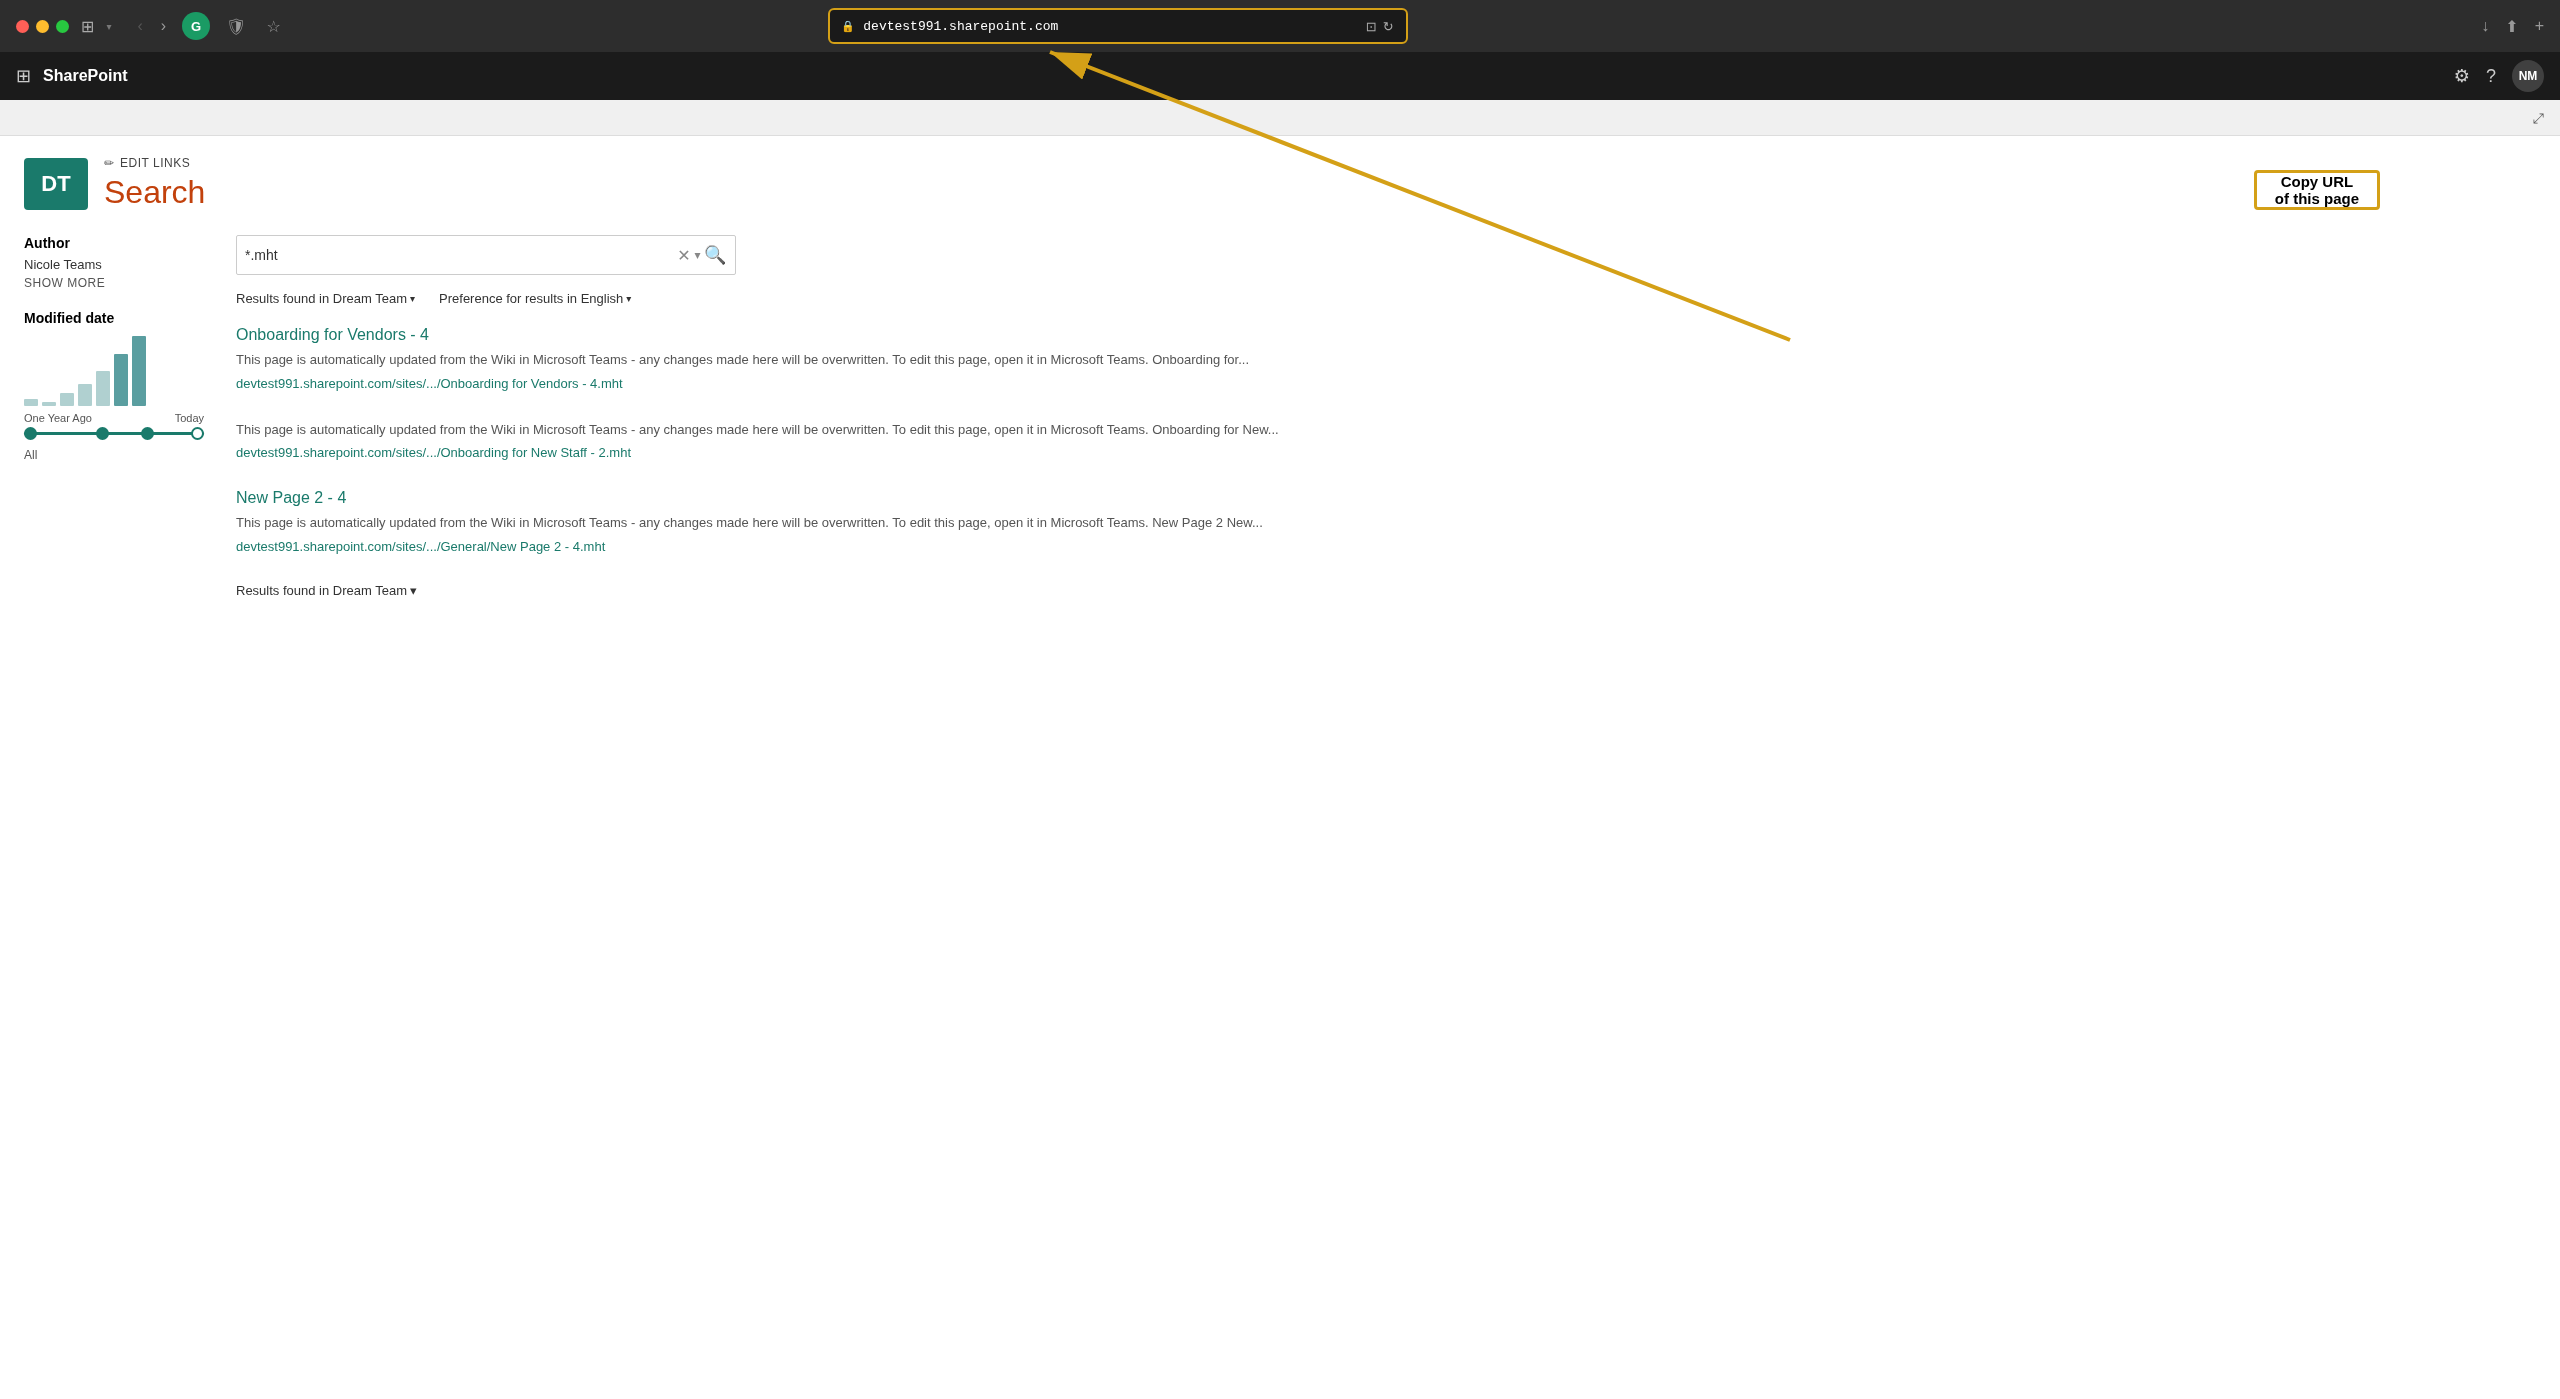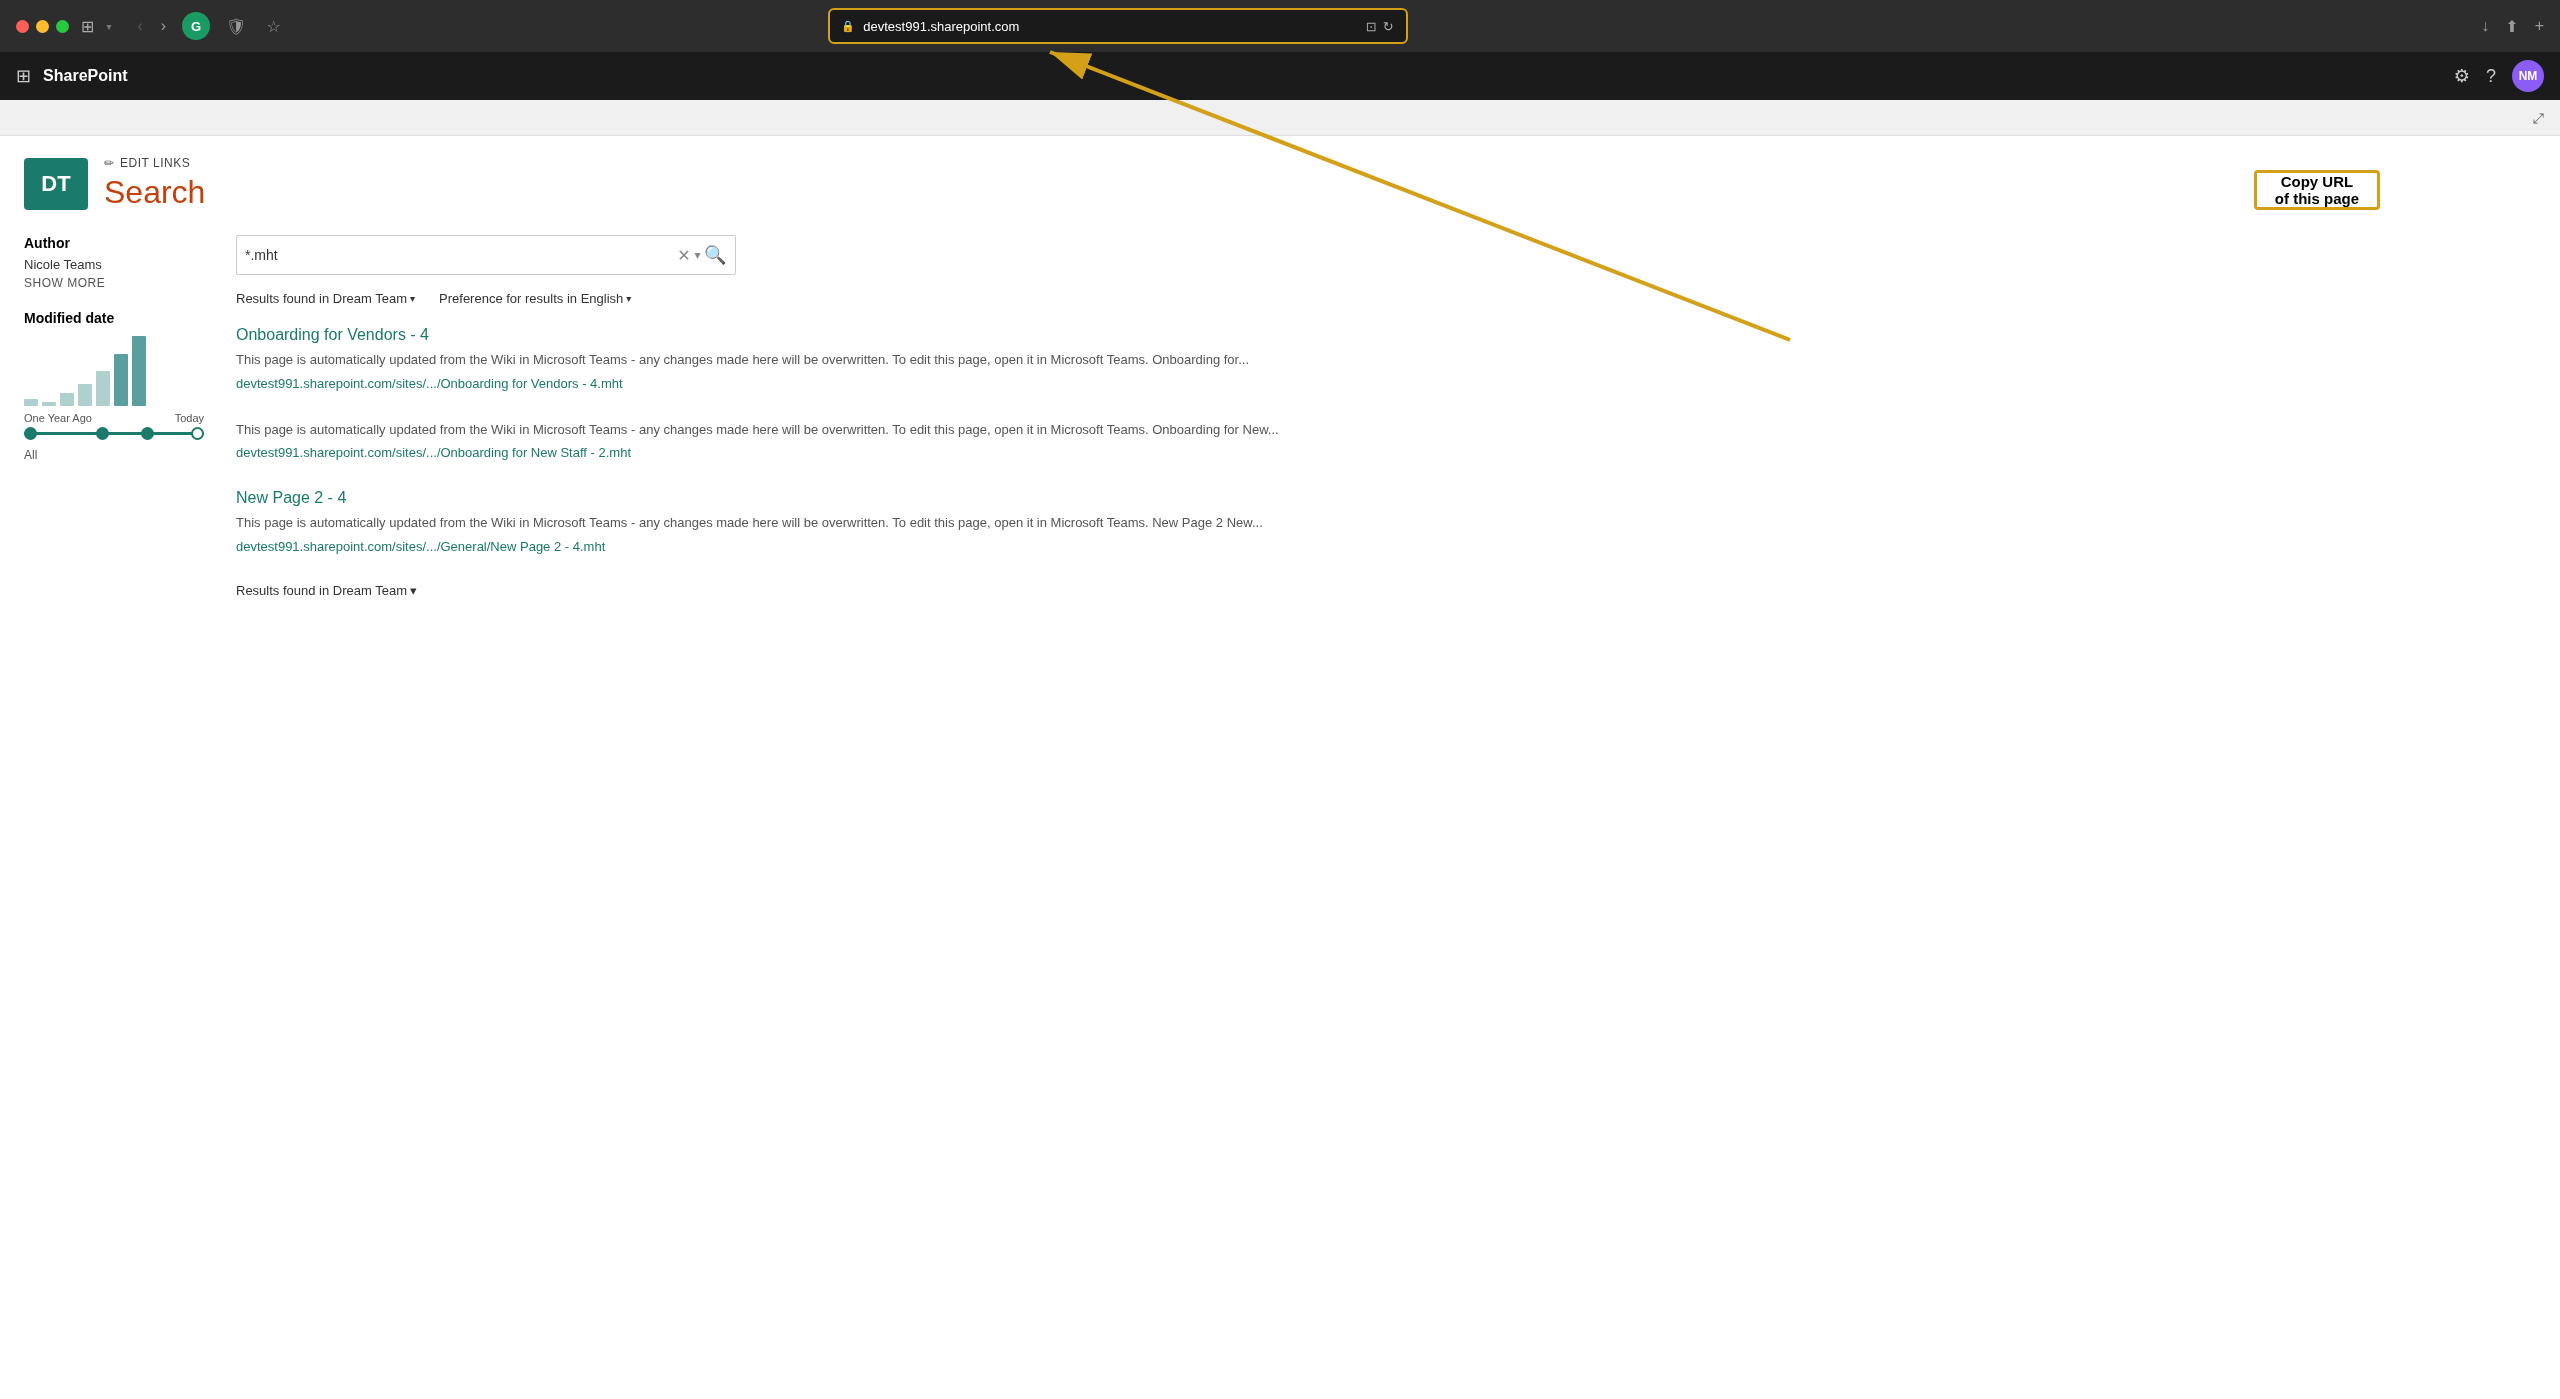--- a/index.html
+++ b/index.html
@@ -39,40 +39,40 @@
       border: 2px solid #d4a017;
       border-radius: 6px;
       height: 36px;
       display: flex;
       align-items: center;
       padding: 0 12px;
       gap: 8px;
       color: #fff;
     }
     .address-bar .lock-icon { color: #aaa; font-size: 11px; }
-    .address-bar .url-text { font-size: 13px; color: #fff; flex: 1; }
+    .address-bar .url-text { font-size: 13px; color: #fff; flex: 1; font-family: Liberation Mono, monospace; }
     .address-bar-icons { display: flex; gap: 6px; align-items: center; color: #aaa; font-size: 13px; }
 
     .browser-right-controls { display: flex; gap: 16px; align-items: center; margin-left: auto; }
     .browser-right-btn { background: none; border: none; color: #999; font-size: 16px; cursor: pointer; }
 
     
     .sp-header {
       background: #1b1b1b;
       height: 48px;
       display: flex;
       align-items: center;
       padding: 0 16px;
       gap: 12px;
     }
     .sp-grid-icon { color: #ccc; font-size: 18px; cursor: pointer; }
     .sp-logo { color: #fff; font-size: 16px; font-weight: 600; }
     .sp-header-right { margin-left: auto; display: flex; align-items: center; gap: 16px; }
     .sp-header-icon { color: #ccc; font-size: 18px; cursor: pointer; background: none; border: none; }
-    .sp-avatar { width: 32px; height: 32px; border-radius: 50%; background: #8b5cf6; color: #fff; display: flex; align-items: center; justify-content: center; font-size: 12px; font-weight: 600; cursor: pointer; }
+    .sp-avatar { width: 32px; height: 32px; border-radius: 50%; background: #404040; color: #fff; display: flex; align-items: center; justify-content: center; font-size: 12px; font-weight: 600; cursor: pointer; }
 
     
     .sub-header {
       background: #f0f0f0;
       height: 36px;
       display: flex;
       align-items: center;
       padding: 0 16px;
       border-bottom: 1px solid #ddd;
     }

